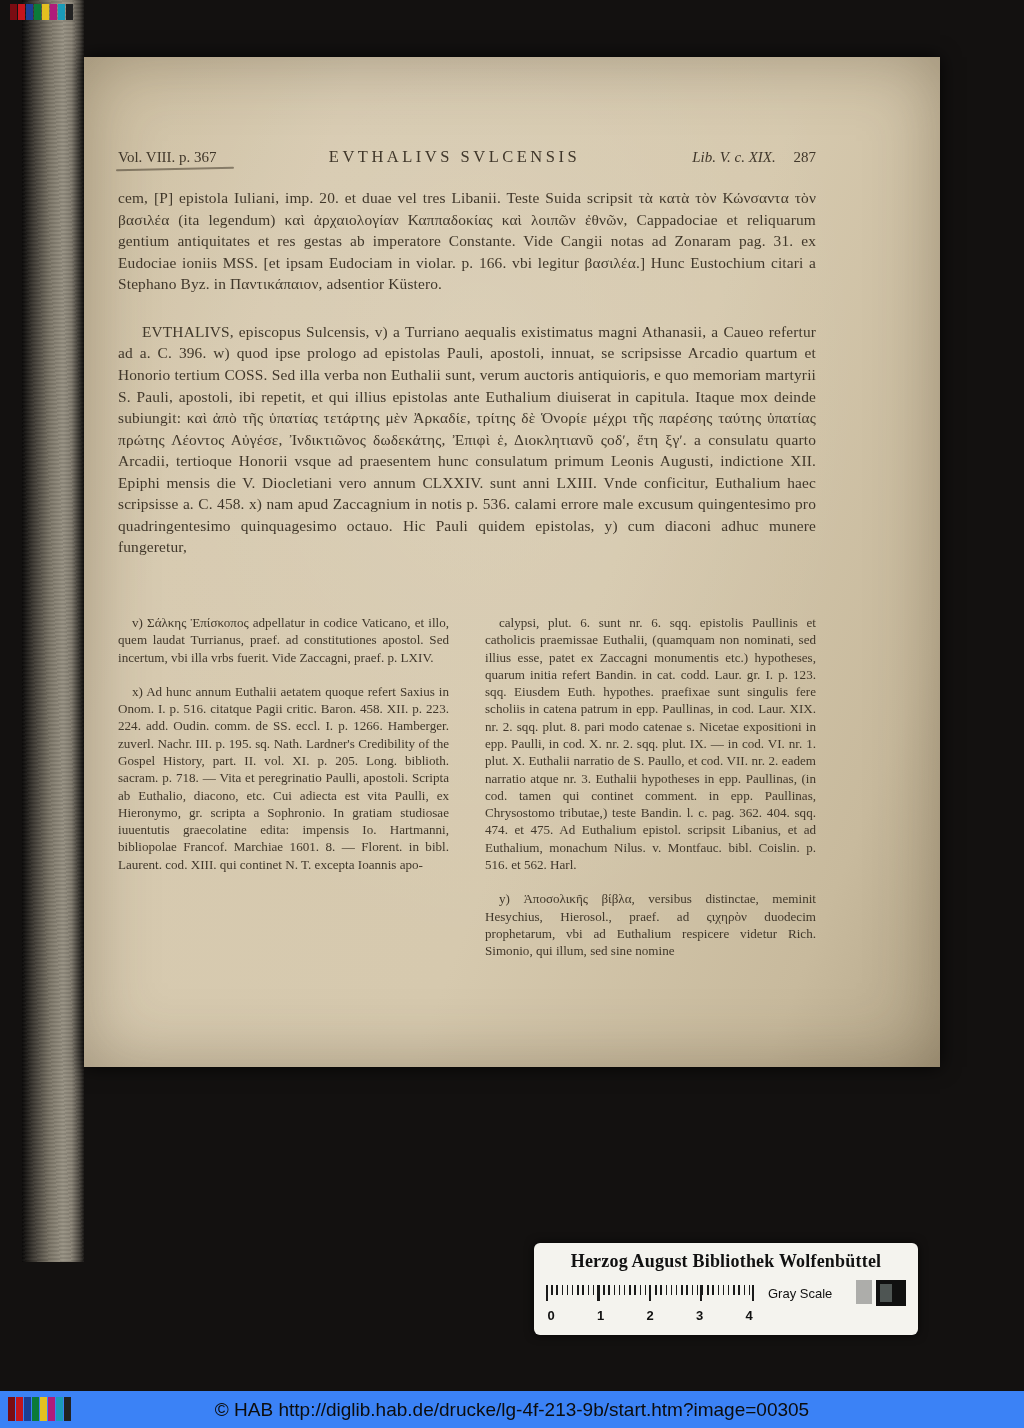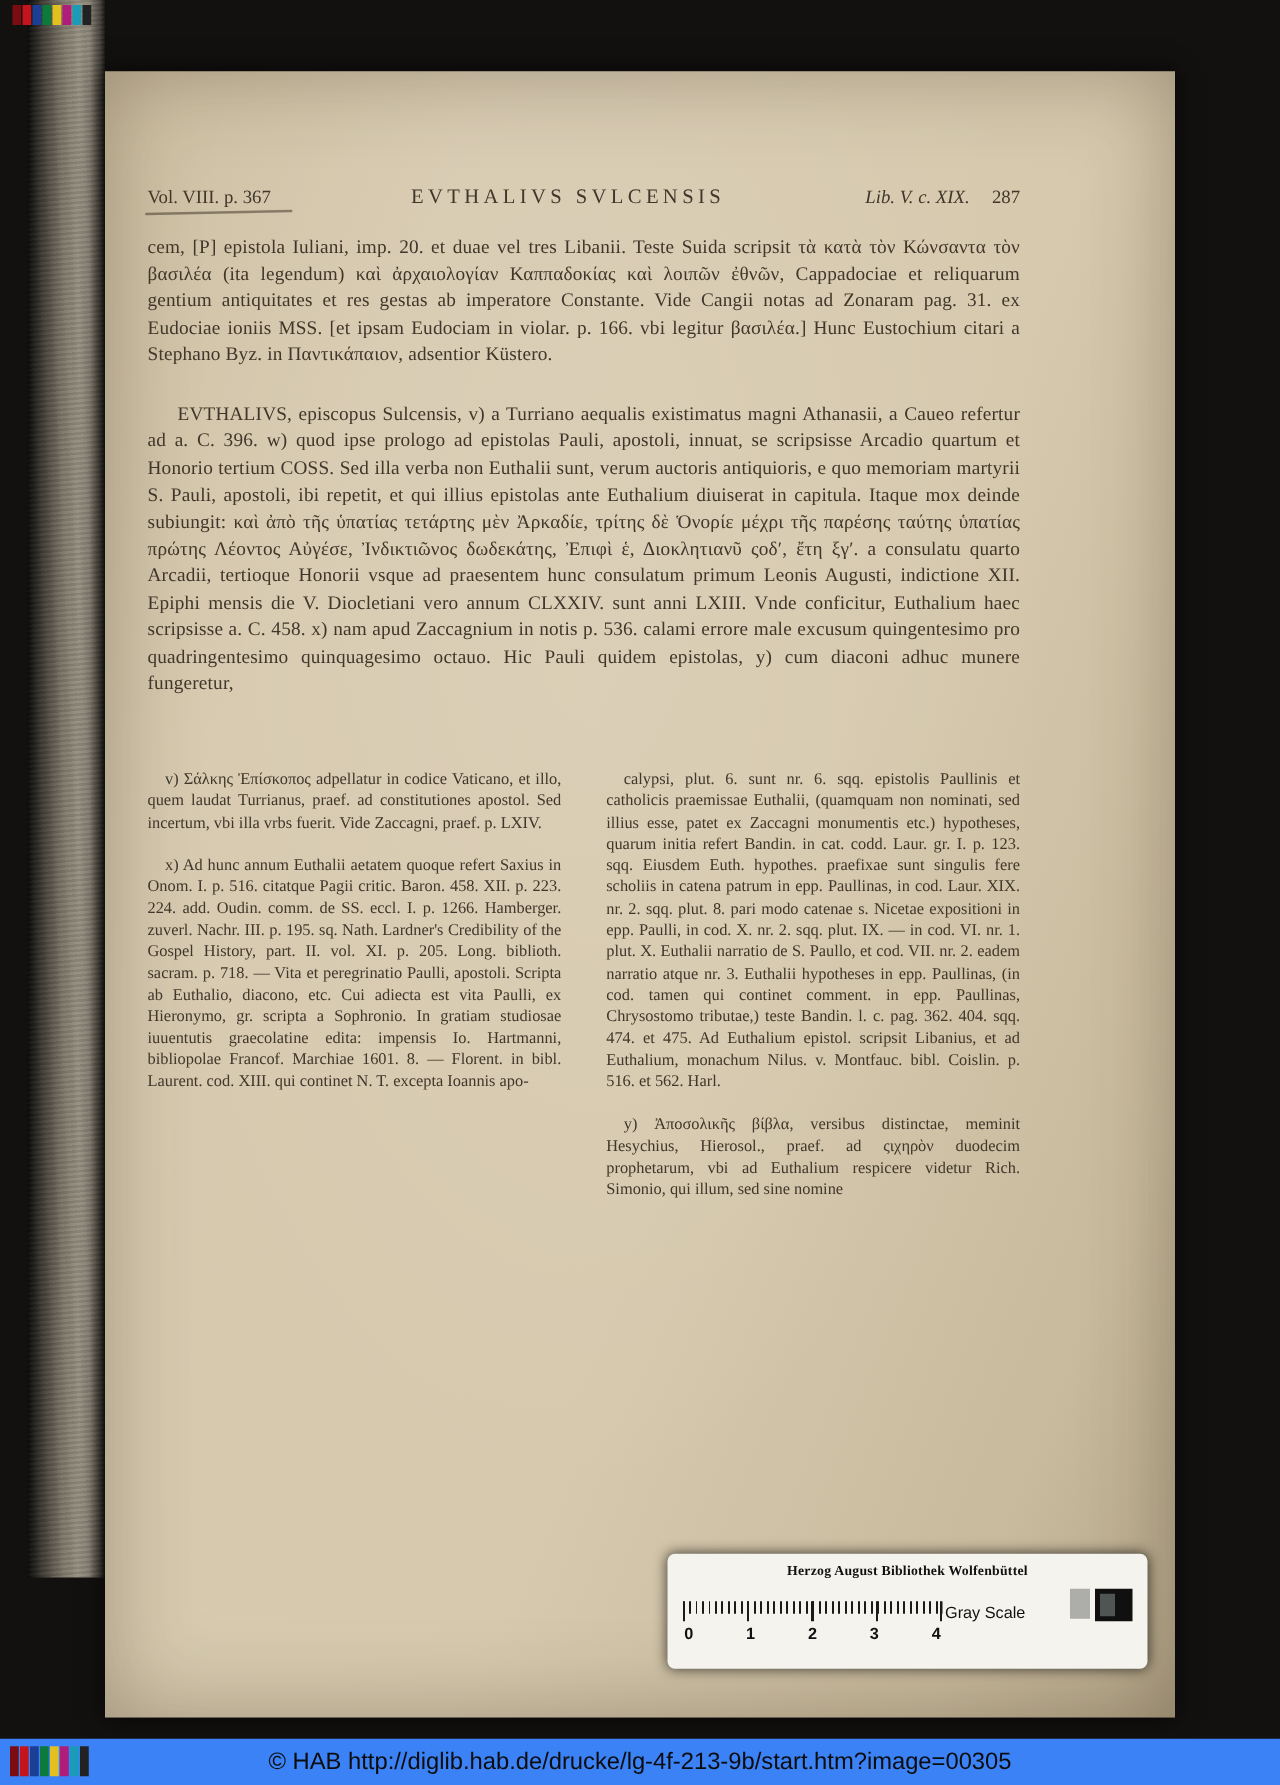--- a/index.html
+++ b/index.html
@@ -22,21 +22,21 @@
   }
 
   
   .color-strip{display:flex;gap:1px;}
   .color-strip .chip{display:block;width:7px;height:100%;}
   .strip-top{position:absolute;left:10px;top:4px;height:16px;}
   .strip-bottom{position:absolute;left:8px;top:6px;height:24px;z-index:2;}
 
   
   .page{
-    position:absolute;left:84px;top:57px;width:856px;height:1317px;
+    position:absolute;left:84px;top:57px;width:856px;height:1010px;
     background:
       radial-gradient(ellipse at 46% 32%, rgba(255,255,255,.10), rgba(0,0,0,0) 60%),
       linear-gradient(112deg,#cdbfa2 0%,#d7cab0 22%,#d6c9ae 58%,#c8ba9d 86%,#b5a78a 100%);
     box-shadow:inset 0 0 70px rgba(60,45,25,.35), 0 0 18px rgba(0,0,0,.8);
   }
   .page-inner{
     position:absolute;left:34px;right:124px;top:90px;bottom:30px;
     color:#40372a;
   }
 
@@ -70,22 +70,22 @@
   .fn{margin:0 0 17px 0;text-indent:14px;}
 
   
   .label-box{
     position:absolute;left:534px;top:1243px;width:384px;height:92px;
     background:#f4f3ee;border-radius:6px;
     box-shadow:0 0 10px rgba(0,0,0,.7);
     padding:8px 12px 6px 12px;box-sizing:border-box;
     font-family:"Liberation Serif", serif;color:#111;
   }
-  .label-title{font-weight:bold;font-size:11px;text-align:center;letter-spacing:.2px;}
-  .ruler-row{display:flex;align-items:flex-end;margin-top:8px;gap:2px;}
+  .label-title{font-weight:bold;font-size:18px;text-align:center;letter-spacing:.2px;}
+  .ruler-row{display:flex;align-items:center;margin-top:8px;gap:14px;}
   .ruler{position:relative;width:208px;height:16px;}
   .ruler .ticks-small{
     position:absolute;left:0;top:0;width:100%;height:10px;
     background:repeating-linear-gradient(90deg,#1a1a1a 0 1.4px,transparent 1.4px 5.2px);
   }
   .ruler .ticks-big{
     position:absolute;left:0;top:0;width:100%;height:16px;
     background:repeating-linear-gradient(90deg,#1a1a1a 0 2px,transparent 2px 51.5px);
   }
   .grayscale-text{font-family:"Liberation Sans", sans-serif;font-size:13px;margin-top:1px;white-space:nowrap;}

